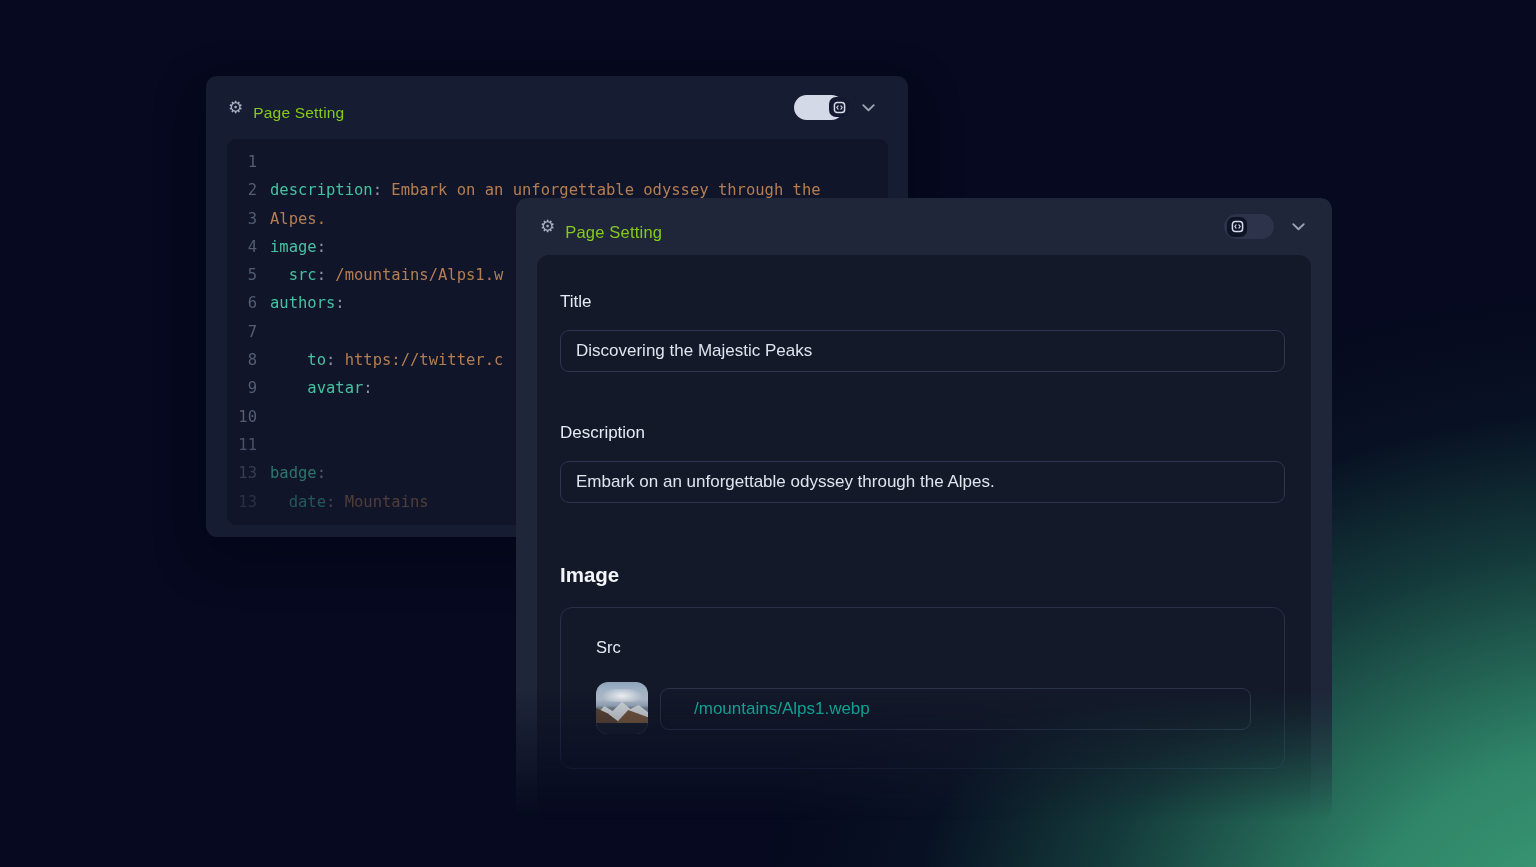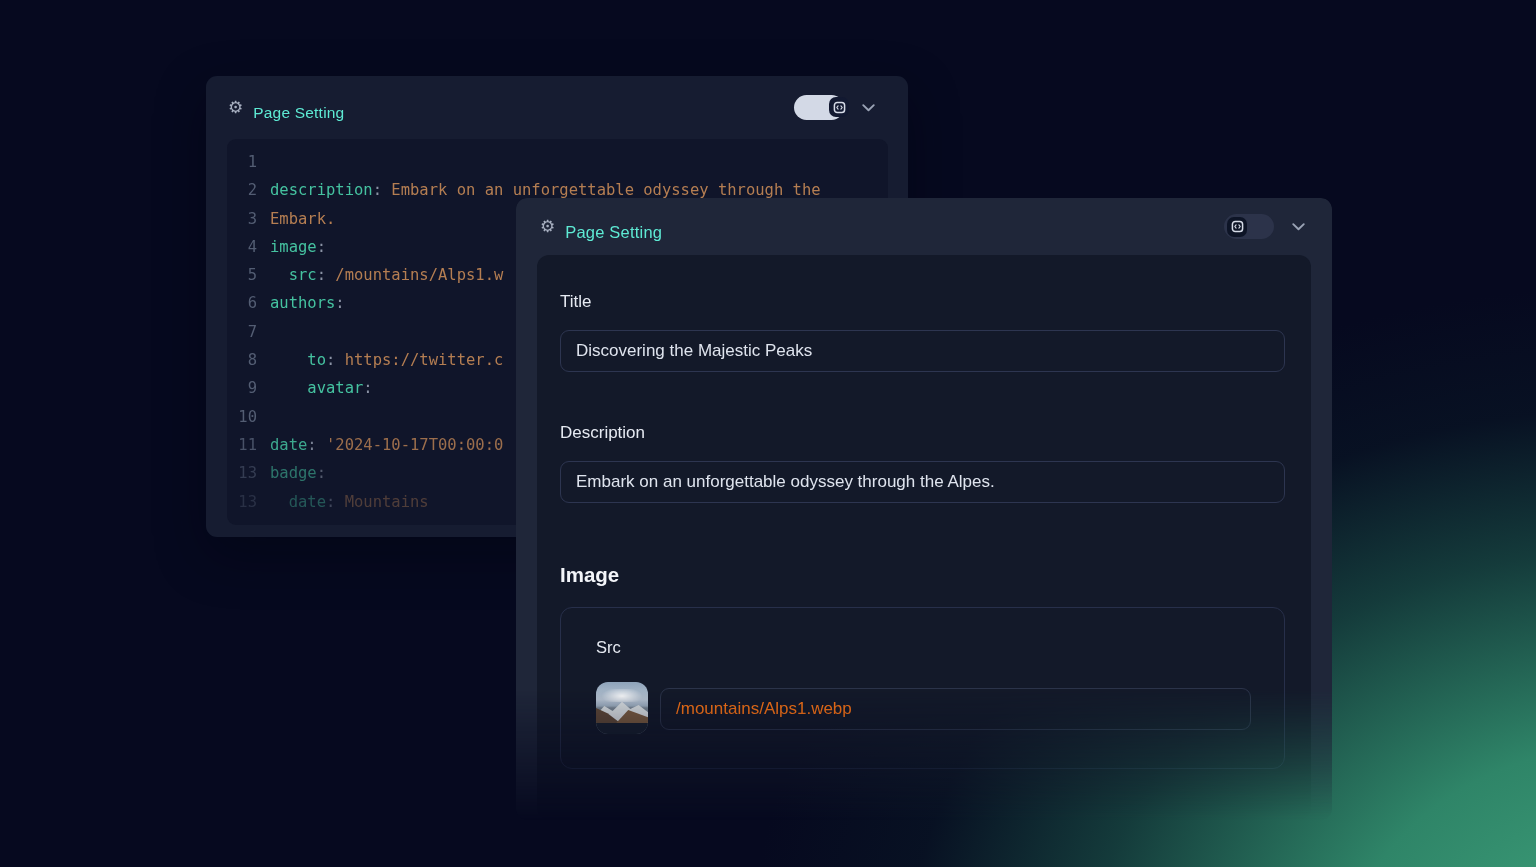--- a/index.html
+++ b/index.html
@@ -11,21 +11,21 @@
       radial-gradient(1150px 880px at 107% 112%,
         #41a67e 0%, #2f8568 26%, rgba(32,100,82,.55) 48%,
         rgba(14,45,48,.22) 64%, rgba(6,12,32,0) 78%),
       #06091f;
   }
 
   
   .panel { position:absolute; border-radius:11px; }
   .panel-header { display:flex; align-items:center; }
   .gear { font-size:17px; line-height:1; color:#a7afc0; margin-right:10px; }
-  .panel-title { color:#5eead4; font-weight:500; letter-spacing:.2px;margin-top:12px; }
+  .panel-title { color:#84cc16; font-weight:500; letter-spacing:.2px;margin-top:12px; }
   .header-right { margin-left:auto; display:flex; align-items:center; gap:15px; }
 
   .chev { display:block; }
 
   
   .toggle { position:relative; width:50px; height:25px; border-radius:13px; cursor:pointer; }
   .toggle .thumb {
     position:absolute; top:2.5px; width:20px; height:20px;
     border-radius:7px; background:#121931;
     display:flex; align-items:center; justify-content:center; color:#d6dbe7;
@@ -101,22 +101,22 @@
     clip-path:polygon(0 64%,16% 46%,32% 56%,50% 38%,66% 52%,82% 44%,100% 58%,100% 80%,0 80%); }
   .thumb .ridge-left { position:absolute; inset:0; background:#5d4736;
     clip-path:polygon(0 50%,22% 60%,48% 80%,0 80%); }
   .thumb .ridge-right { position:absolute; inset:0; background:#77593e;
     clip-path:polygon(38% 80%,62% 54%,100% 68%,100% 80%); }
   .thumb .water { position:absolute; left:0; right:0; top:78%; bottom:0; background:#18202e; }
 
   .src-input {
     position:absolute; left:99px; top:80px; width:591px; height:42px;
     background:transparent; border:1px solid #2b3349; border-radius:9px;
-    color:#f97316; font-family:"Liberation Sans", sans-serif; font-size:17px;
-    padding:0 15px; outline:none;
+    color:#14b8a6; font-family:"Liberation Sans", sans-serif; font-size:17px;
+    padding:0 33px; outline:none;
   }
 </style>
 </head>
 <body>
 
 <section class="panel back-panel">
   <div class="panel-header">
     <span class="gear">⚙</span>
     <span class="panel-title">Page Setting</span>
     <span class="header-right">
@@ -137,21 +137,21 @@
     <div>
         <div class="crow" style="opacity: 1;">
           <span class="ln">1</span>
         </div>
         <div class="crow" style="opacity: 1;">
           <span class="ln">2</span>
           <span class="lc"><span class="tk">description</span><span class="tp">:</span><span class="ts"> Embark on an unforgettable odyssey through the</span></span>
         </div>
         <div class="crow" style="opacity: 1;">
           <span class="ln">3</span>
-          <span class="lc"><span class="ts">Embark.</span></span>
+          <span class="lc"><span class="ts">Alpes.</span></span>
         </div>
         <div class="crow" style="opacity: 1;">
           <span class="ln">4</span>
           <span class="lc"><span class="tk">image</span><span class="tp">:</span></span>
         </div>
         <div class="crow" style="opacity: 1;">
           <span class="ln">5</span>
           <span class="lc"><span class="tw">  </span><span class="tk">src</span><span class="tp">:</span><span class="ts"> /mountains/Alps1.w</span></span>
         </div>
         <div class="crow" style="opacity: 1;">
@@ -167,21 +167,20 @@
         </div>
         <div class="crow" style="opacity: 1;">
           <span class="ln">9</span>
           <span class="lc"><span class="tw">    </span><span class="tk">avatar</span><span class="tp">:</span></span>
         </div>
         <div class="crow" style="opacity: 1;">
           <span class="ln">10</span>
         </div>
         <div class="crow" style="opacity: 0.85;">
           <span class="ln">11</span>
-          <span class="lc"><span class="tk">date</span><span class="tp">:</span><span class="ts"> '2024-10-17T00:00:0</span></span>
         </div>
         <div class="crow" style="opacity: 0.55;">
           <span class="ln">13</span>
           <span class="lc"><span class="tk">badge</span><span class="tp">:</span></span>
         </div>
         <div class="crow" style="opacity: 0.38;">
           <span class="ln">13</span>
           <span class="lc"><span class="tw">  </span><span class="tk">date</span><span class="tp">:</span><span class="ts"> Mountains</span></span>
         </div>
       </div>

